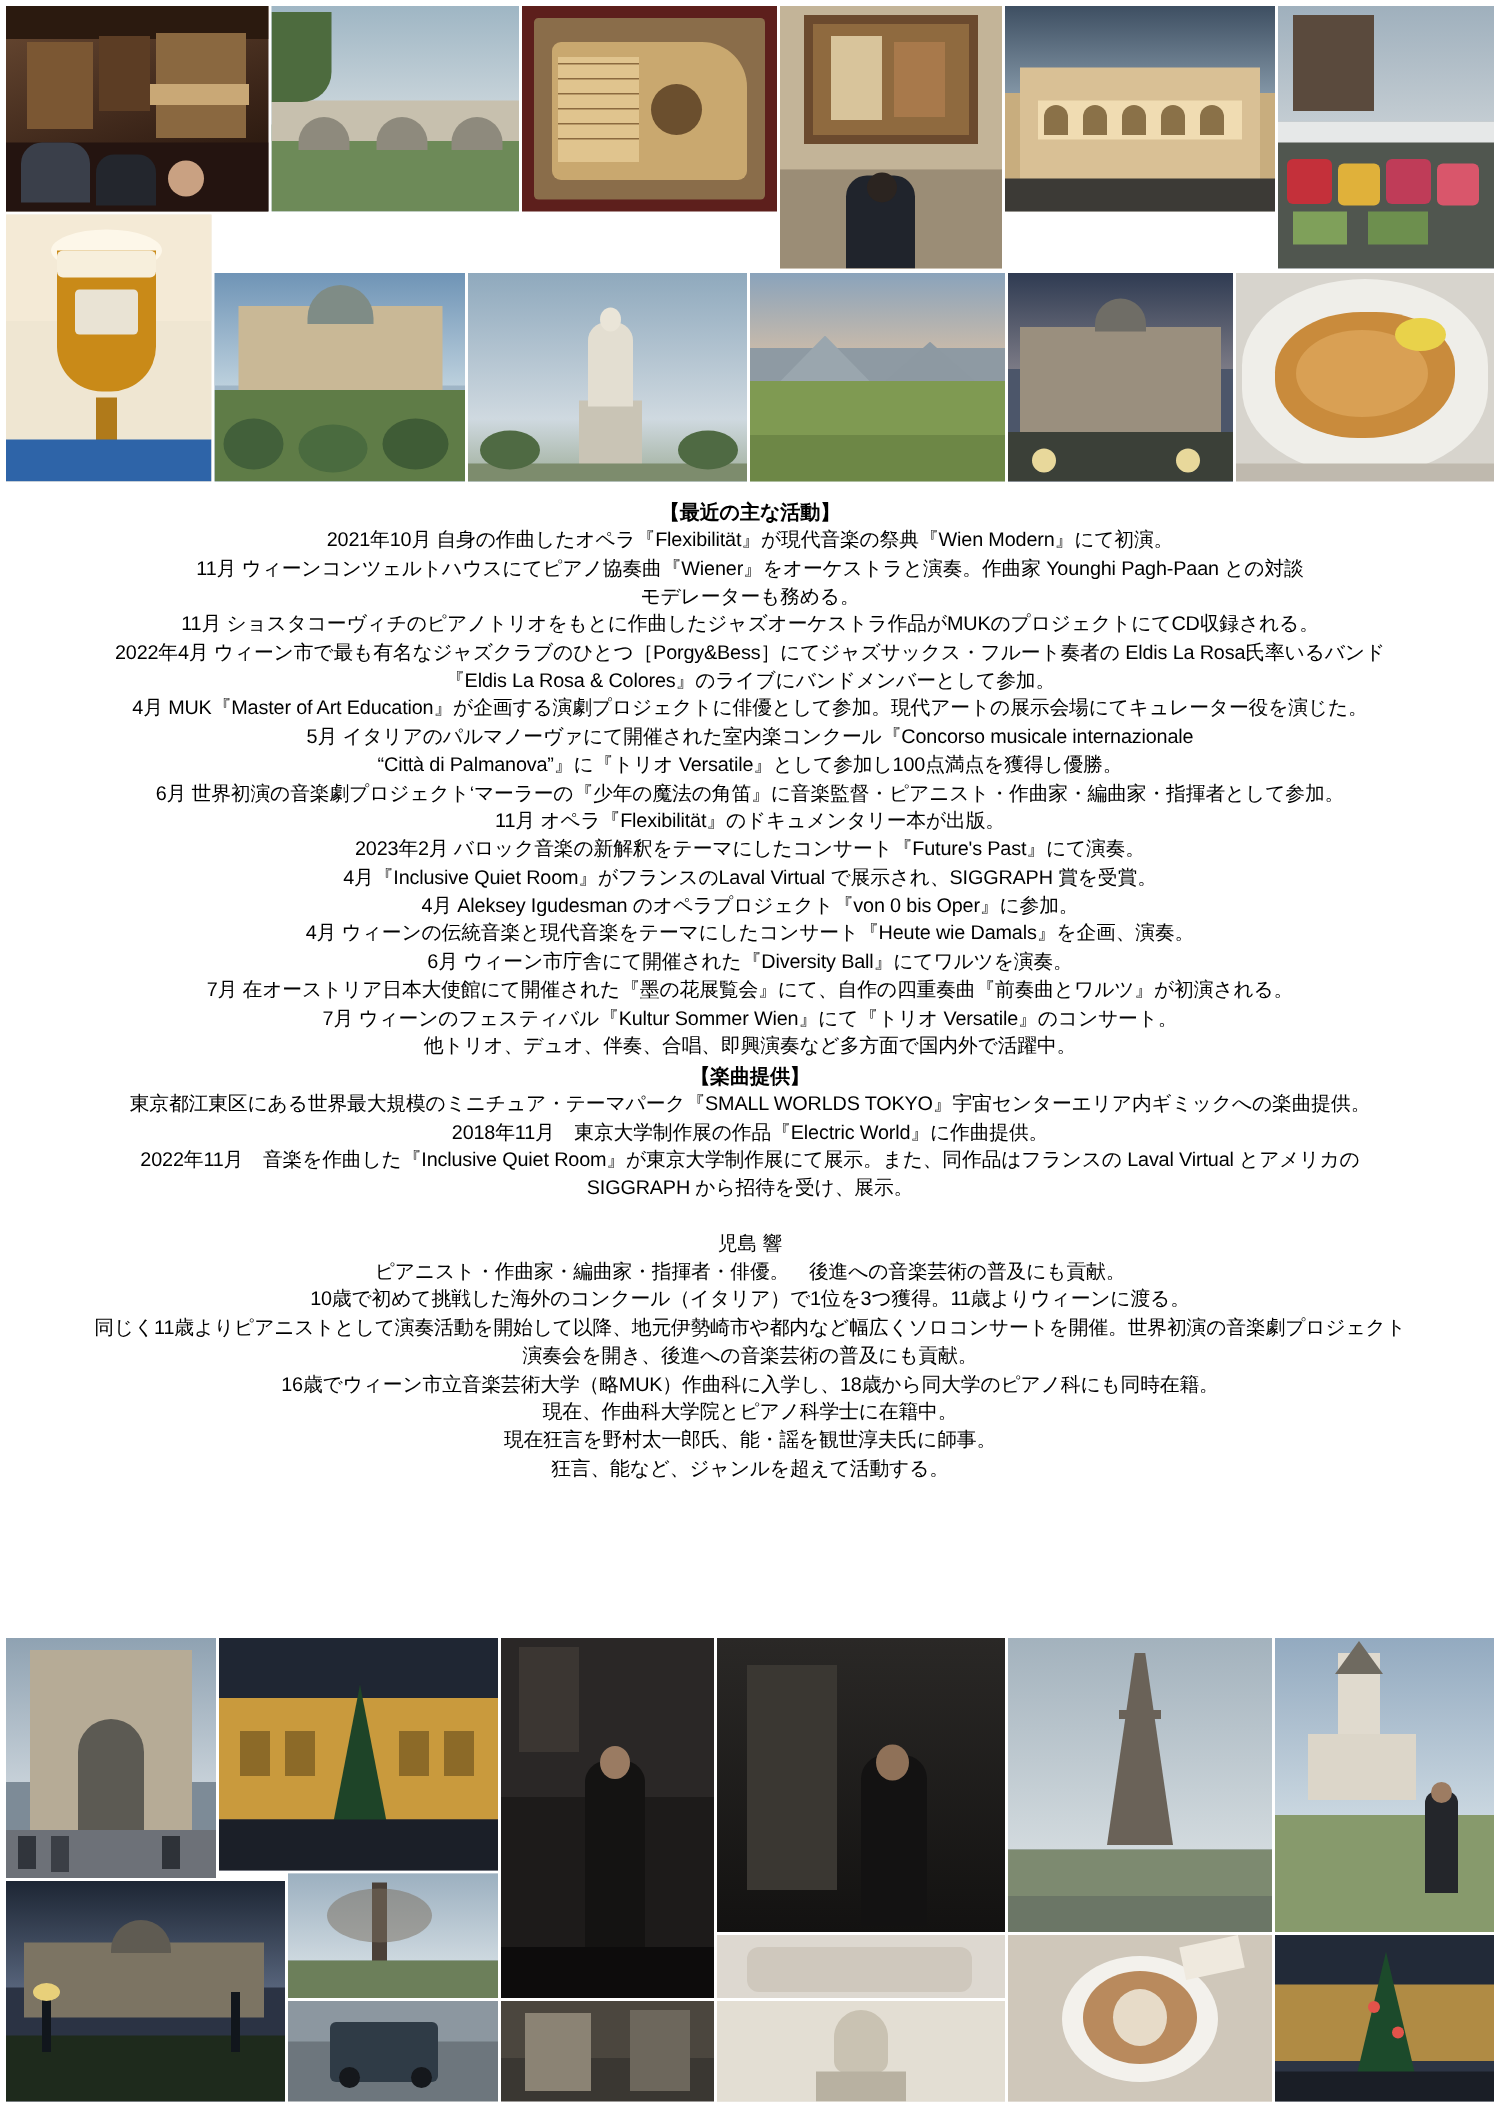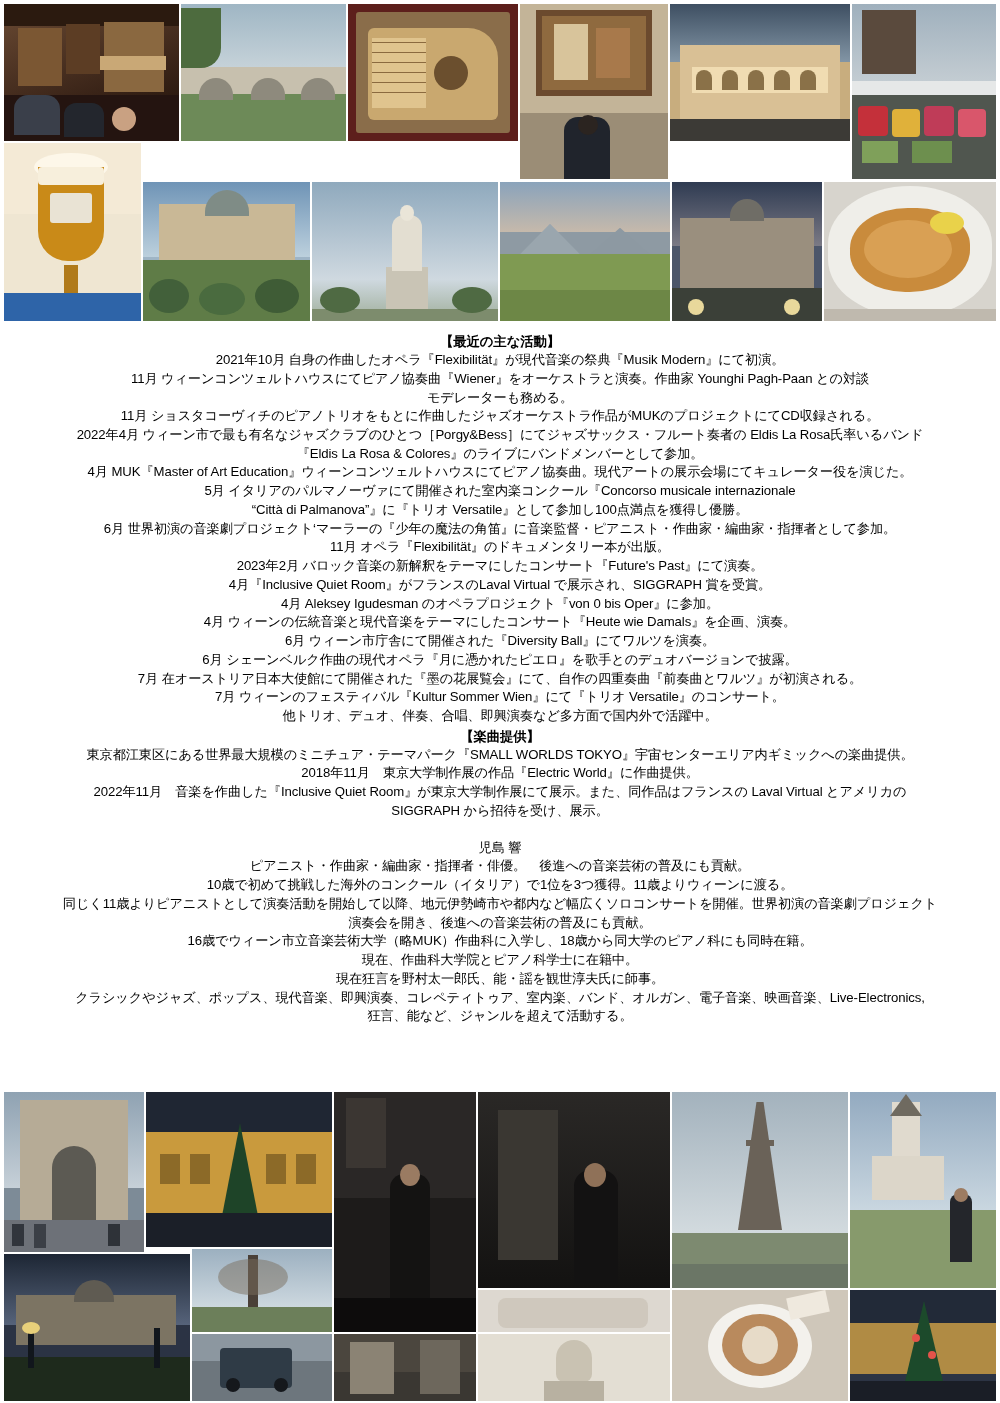--- a/index.html
+++ b/index.html
@@ -191,37 +191,36 @@
       <div class="shape" style="left:40px;top:38px;width:88px;height:58px;border-radius:50%;background:#dba css;background:#d9a054;"></div>
       <div class="shape" style="left:106px;top:30px;width:34px;height:22px;border-radius:50%;background:#e9d24a;"></div>
       <div class="shape" style="left:0;bottom:0;width:100%;height:12px;background:#bfb9ae;"></div>
     </div>
   </div>
 
   <div class="text-block">
 
     <div class="heading">【最近の主な活動】</div>
 
-    <div class="line">2021年10月 自身の作曲したオペラ『Flexibilität』が現代音楽の祭典『Musik Modern』にて初演。</div>
+    <div class="line">2021年10月 自身の作曲したオペラ『Flexibilität』が現代音楽の祭典『Wien Modern』にて初演。</div>
     <div class="line">11月 ウィーンコンツェルトハウスにてピアノ協奏曲『Wiener』をオーケストラと演奏。作曲家 Younghi Pagh-Paan との対談</div>
     <div class="line">モデレーターも務める。</div>
     <div class="line">11月 ショスタコーヴィチのピアノトリオをもとに作曲したジャズオーケストラ作品がMUKのプロジェクトにてCD収録される。</div>
     <div class="line">2022年4月 ウィーン市で最も有名なジャズクラブのひとつ［Porgy&amp;Bess］にてジャズサックス・フルート奏者の Eldis La Rosa氏率いるバンド</div>
     <div class="line">『Eldis La Rosa &amp; Colores』のライブにバンドメンバーとして参加。</div>
-    <div class="line">4月 MUK『Master of Art Education』ウィーンコンツェルトハウスにてピアノ協奏曲。現代アートの展示会場にてキュレーター役を演じた。</div>
+    <div class="line">4月 MUK『Master of Art Education』が企画する演劇プロジェクトに俳優として参加。現代アートの展示会場にてキュレーター役を演じた。</div>
     <div class="line">5月 イタリアのパルマノーヴァにて開催された室内楽コンクール『Concorso musicale internazionale</div>
     <div class="line">“Città di Palmanova”』に『トリオ Versatile』として参加し100点満点を獲得し優勝。</div>
     <div class="line">6月 世界初演の音楽劇プロジェクト‘マーラーの『少年の魔法の角笛』に音楽監督・ピアニスト・作曲家・編曲家・指揮者として参加。</div>
     <div class="line">11月 オペラ『Flexibilität』のドキュメンタリー本が出版。</div>
     <div class="line">2023年2月 バロック音楽の新解釈をテーマにしたコンサート『Future's Past』にて演奏。</div>
     <div class="line">4月『Inclusive Quiet Room』がフランスのLaval Virtual で展示され、SIGGRAPH 賞を受賞。</div>
     <div class="line">4月 Aleksey Igudesman のオペラプロジェクト『von 0 bis Oper』に参加。</div>
     <div class="line">4月 ウィーンの伝統音楽と現代音楽をテーマにしたコンサート『Heute wie Damals』を企画、演奏。</div>
     <div class="line">6月 ウィーン市庁舎にて開催された『Diversity Ball』にてワルツを演奏。</div>
-    <div class="line">6月 シェーンベルク作曲の現代オペラ『月に憑かれたピエロ』を歌手とのデュオバージョンで披露。</div>
     <div class="line">7月 在オーストリア日本大使館にて開催された『墨の花展覧会』にて、自作の四重奏曲『前奏曲とワルツ』が初演される。</div>
     <div class="line">7月 ウィーンのフェスティバル『Kultur Sommer Wien』にて『トリオ Versatile』のコンサート。</div>
     <div class="line">他トリオ、デュオ、伴奏、合唱、即興演奏など多方面で国内外で活躍中。</div>
 
     <div class="heading">【楽曲提供】</div>
 
     <div class="line">東京都江東区にある世界最大規模のミニチュア・テーマパーク『SMALL WORLDS TOKYO』宇宙センターエリア内ギミックへの楽曲提供。</div>
     <div class="line">2018年11月　東京大学制作展の作品『Electric World』に作曲提供。</div>
     <div class="line">2022年11月　音楽を作曲した『Inclusive Quiet Room』が東京大学制作展にて展示。また、同作品はフランスの Laval Virtual とアメリカの</div>
     <div class="line">SIGGRAPH から招待を受け、展示。</div>
@@ -229,21 +228,20 @@
     <div class="spacer"></div>
 
     <div class="line name-line">児島 響</div>
     <div class="line">ピアニスト・作曲家・編曲家・指揮者・俳優。　後進への音楽芸術の普及にも貢献。</div>
     <div class="line">10歳で初めて挑戦した海外のコンクール（イタリア）で1位を3つ獲得。11歳よりウィーンに渡る。</div>
     <div class="line">同じく11歳よりピアニストとして演奏活動を開始して以降、地元伊勢崎市や都内など幅広くソロコンサートを開催。世界初演の音楽劇プロジェクト</div>
     <div class="line">演奏会を開き、後進への音楽芸術の普及にも貢献。</div>
     <div class="line">16歳でウィーン市立音楽芸術大学（略MUK）作曲科に入学し、18歳から同大学のピアノ科にも同時在籍。</div>
     <div class="line">現在、作曲科大学院とピアノ科学士に在籍中。</div>
     <div class="line">現在狂言を野村太一郎氏、能・謡を観世淳夫氏に師事。</div>
-    <div class="line">クラシックやジャズ、ポップス、現代音楽、即興演奏、コレペティトゥア、室内楽、バンド、オルガン、電子音楽、映画音楽、Live-Electronics,</div>
     <div class="line">狂言、能など、ジャンルを超えて活動する。</div>
   </div>
 
   <div class="collage" style="height:313px; margin-top:auto;">
 
     <div class="ph" style="left:4px; top:2px; width:140px; height:160px; background:#7d8b97;">
       <div class="sky" style="height:60%;background:linear-gradient(180deg,#8fa2b2 0%,#c6d0d8 100%);"></div>
       <div class="shape" style="left:16px;top:8px;width:108px;height:120px;background:#b6ab96;"></div>
       <div class="shape" style="left:48px;top:54px;width:44px;height:74px;border-radius:22px 22px 0 0;background:#5c5a53;"></div>
       <div class="ground" style="height:20%;background:#6d7178;"></div>

